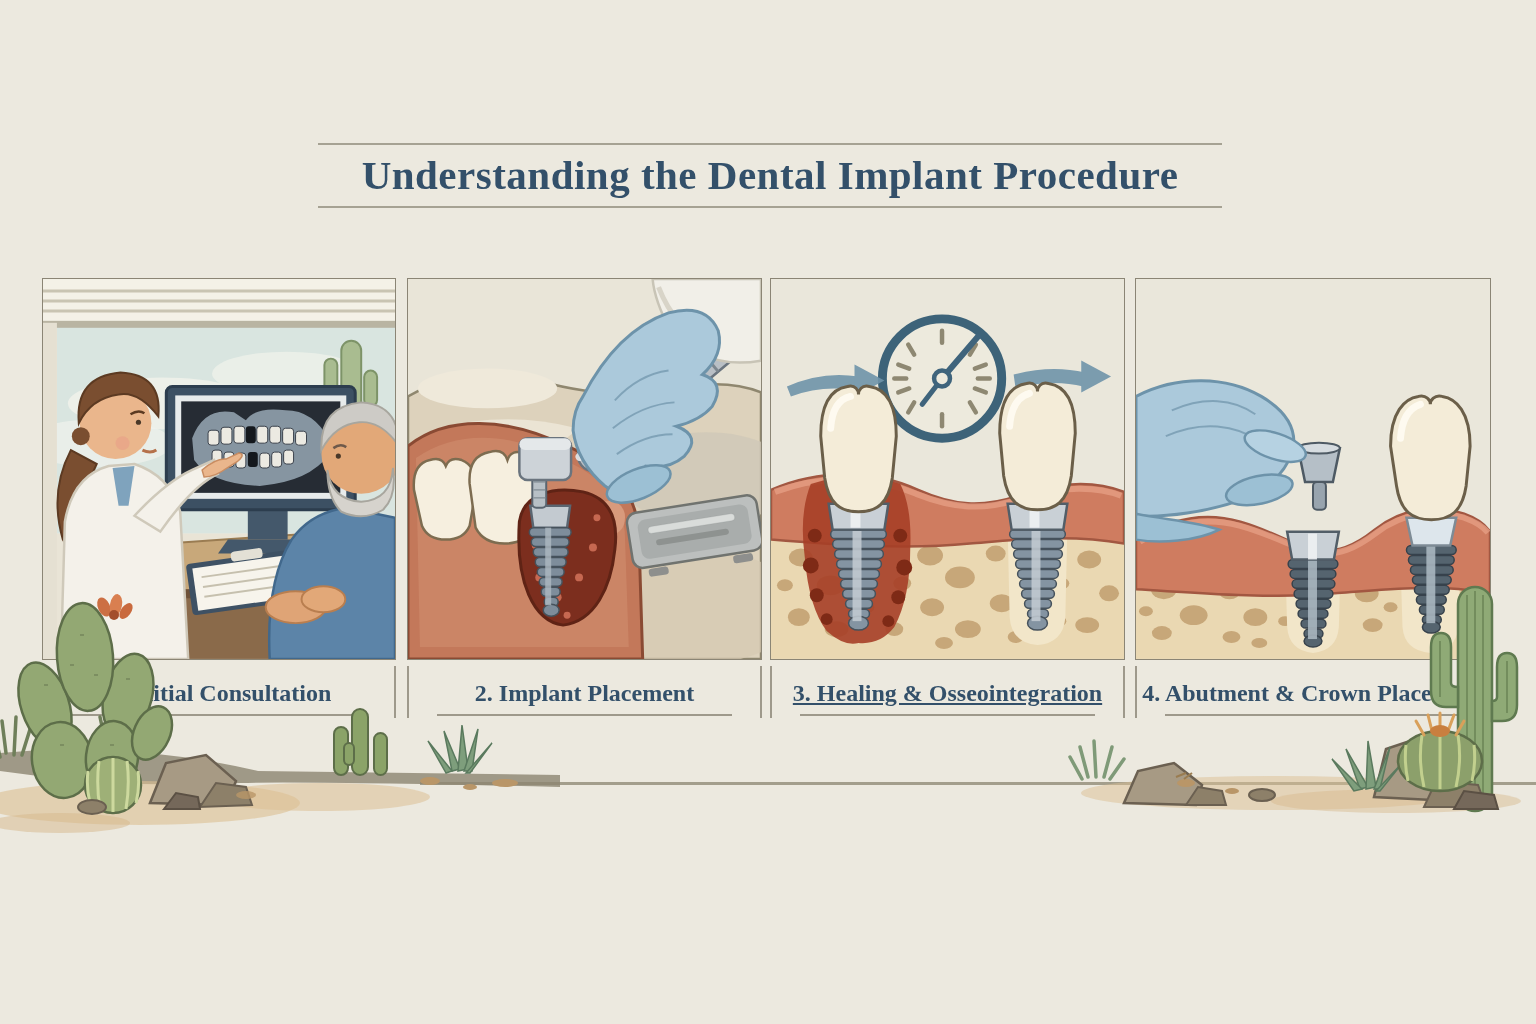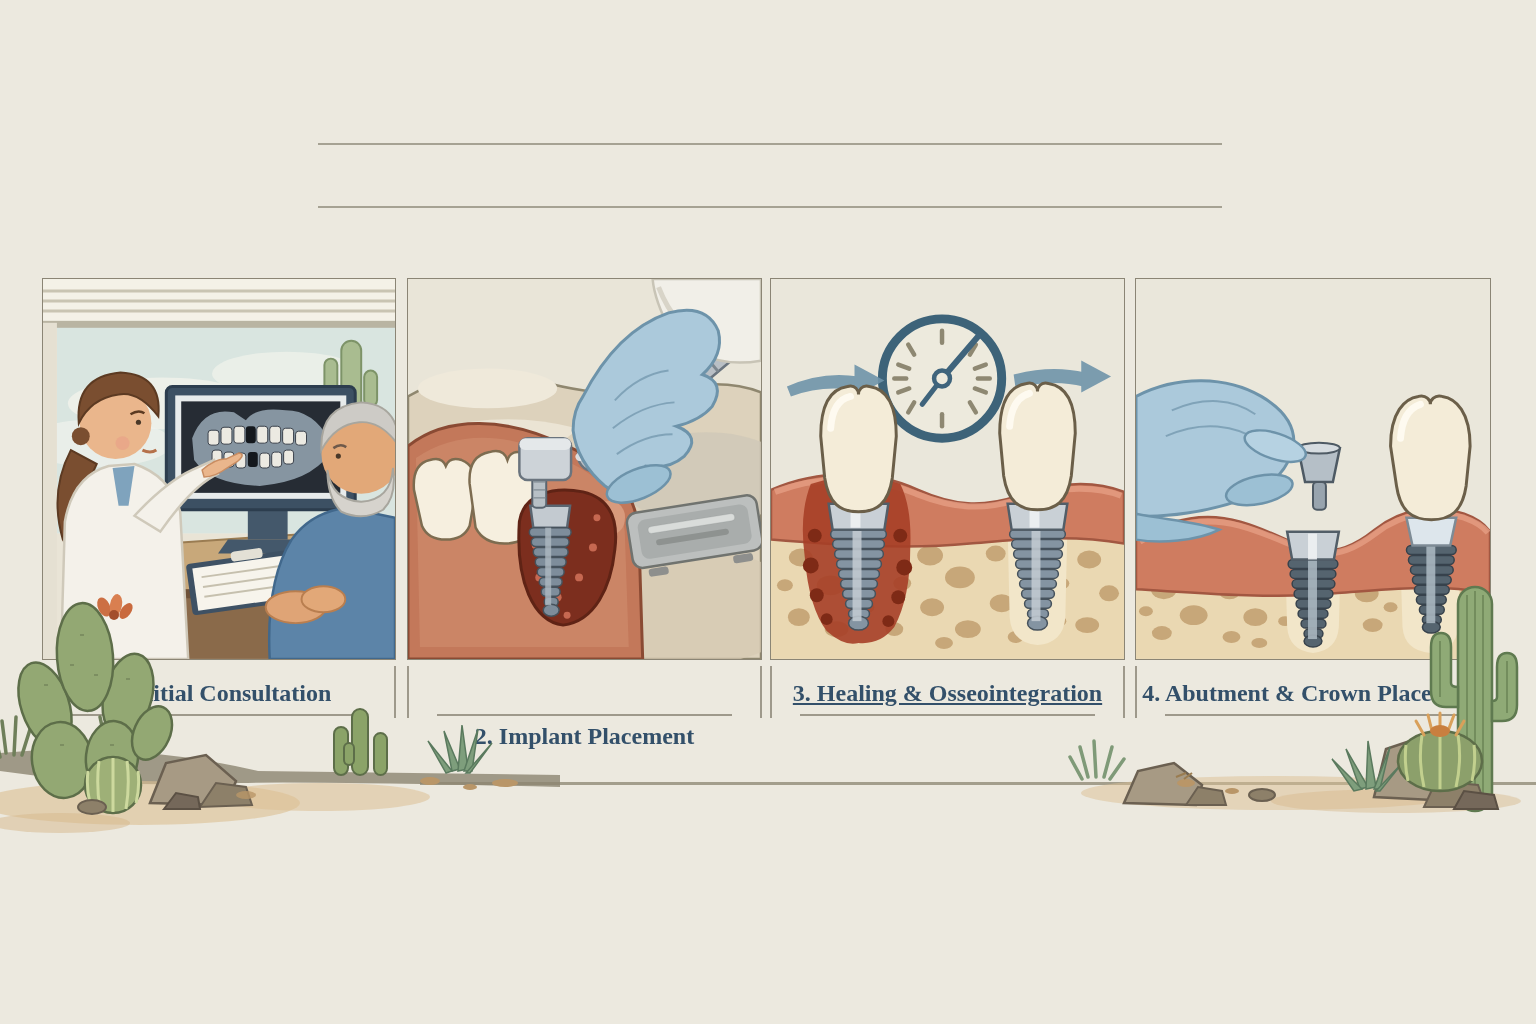--- a/index.html
+++ b/index.html
@@ -17,20 +17,21 @@
   .cap-rule{position:absolute;top:714px;height:1.5px;background:#8b8575;opacity:.8;z-index:1;}
   #ground-line{position:absolute;left:420px;top:782px;width:1116px;height:3px;background:#96907e;opacity:.85;z-index:2;}
   .desert{position:absolute;z-index:3;}
 </style>
 </head>
 <body>
 
 <div id="canvas">
 
   <div class="rule" style="left:318px;top:143px;width:904px;"></div>
+  <div id="title">Understanding the Dental Implant Procedure</div>
   <div class="rule" style="left:318px;top:206px;width:904px;"></div>
 
   <div class="panel" style="left:42px;width:354px;">
     <svg viewBox="0 0 354 382">
       <rect width="354" height="382" fill="#efece2"></rect>
 
       <g>
         <rect x="14" y="44" width="340" height="212" fill="#d9e5e0"></rect>
         <ellipse cx="120" cy="125" rx="95" ry="26" fill="#eef1ea" opacity="0.9"></ellipse>
         <ellipse cx="245" cy="95" rx="75" ry="22" fill="#eef1ea" opacity="0.8"></ellipse>
@@ -434,21 +435,21 @@
   <div class="stub" style="left:42px;"></div>
   <div class="stub" style="left:394px;"></div>
   <div class="stub" style="left:407px;"></div>
   <div class="stub" style="left:760px;"></div>
   <div class="stub" style="left:770px;"></div>
   <div class="stub" style="left:1123px;"></div>
   <div class="stub" style="left:1135px;"></div>
   <div class="stub" style="left:1489px;"></div>
 
   <div class="caption" style="left:42px;width:354px;">1. Initial Consultation</div>
-  <div class="caption" style="left:407px;width:355px;margin-top:43px;">2. Implant Placement</div>
+  <div class="caption" style="left:407px;width:355px;">2. Implant Placement</div>
   <div class="caption" style="left:770px;width:355px;text-decoration:underline;">3. Healing &amp; Osseointegration</div>
   <div class="caption" style="left:1135px;width:356px;">4. Abutment &amp; Crown Placement</div>
 
   <div class="cap-rule" style="left:72px;width:294px;"></div>
   <div class="cap-rule" style="left:437px;width:295px;"></div>
   <div class="cap-rule" style="left:800px;width:295px;"></div>
   <div class="cap-rule" style="left:1165px;width:296px;"></div>
 
   <div id="ground-line"></div>
 

